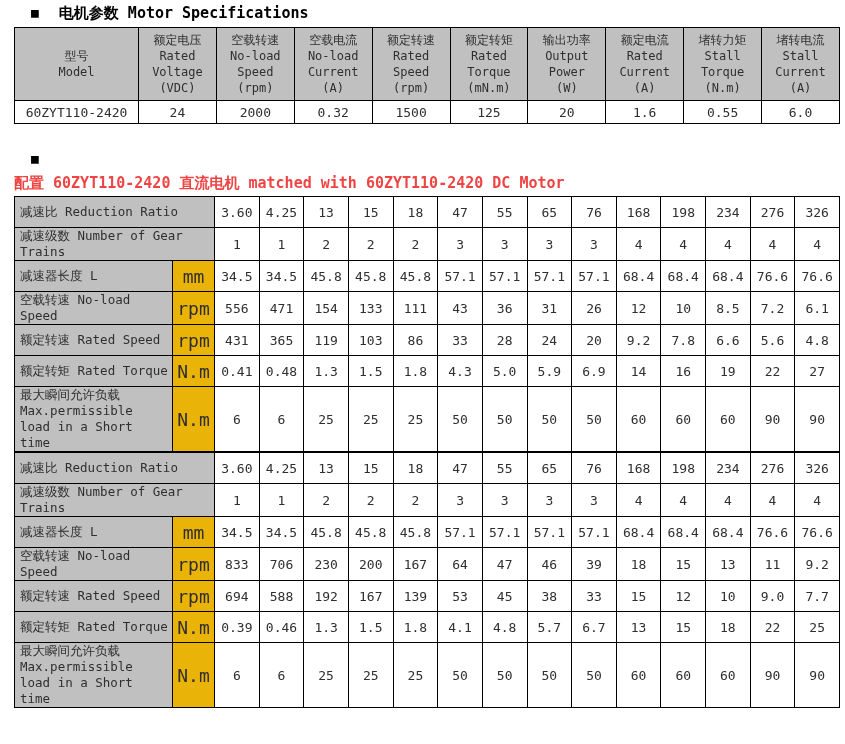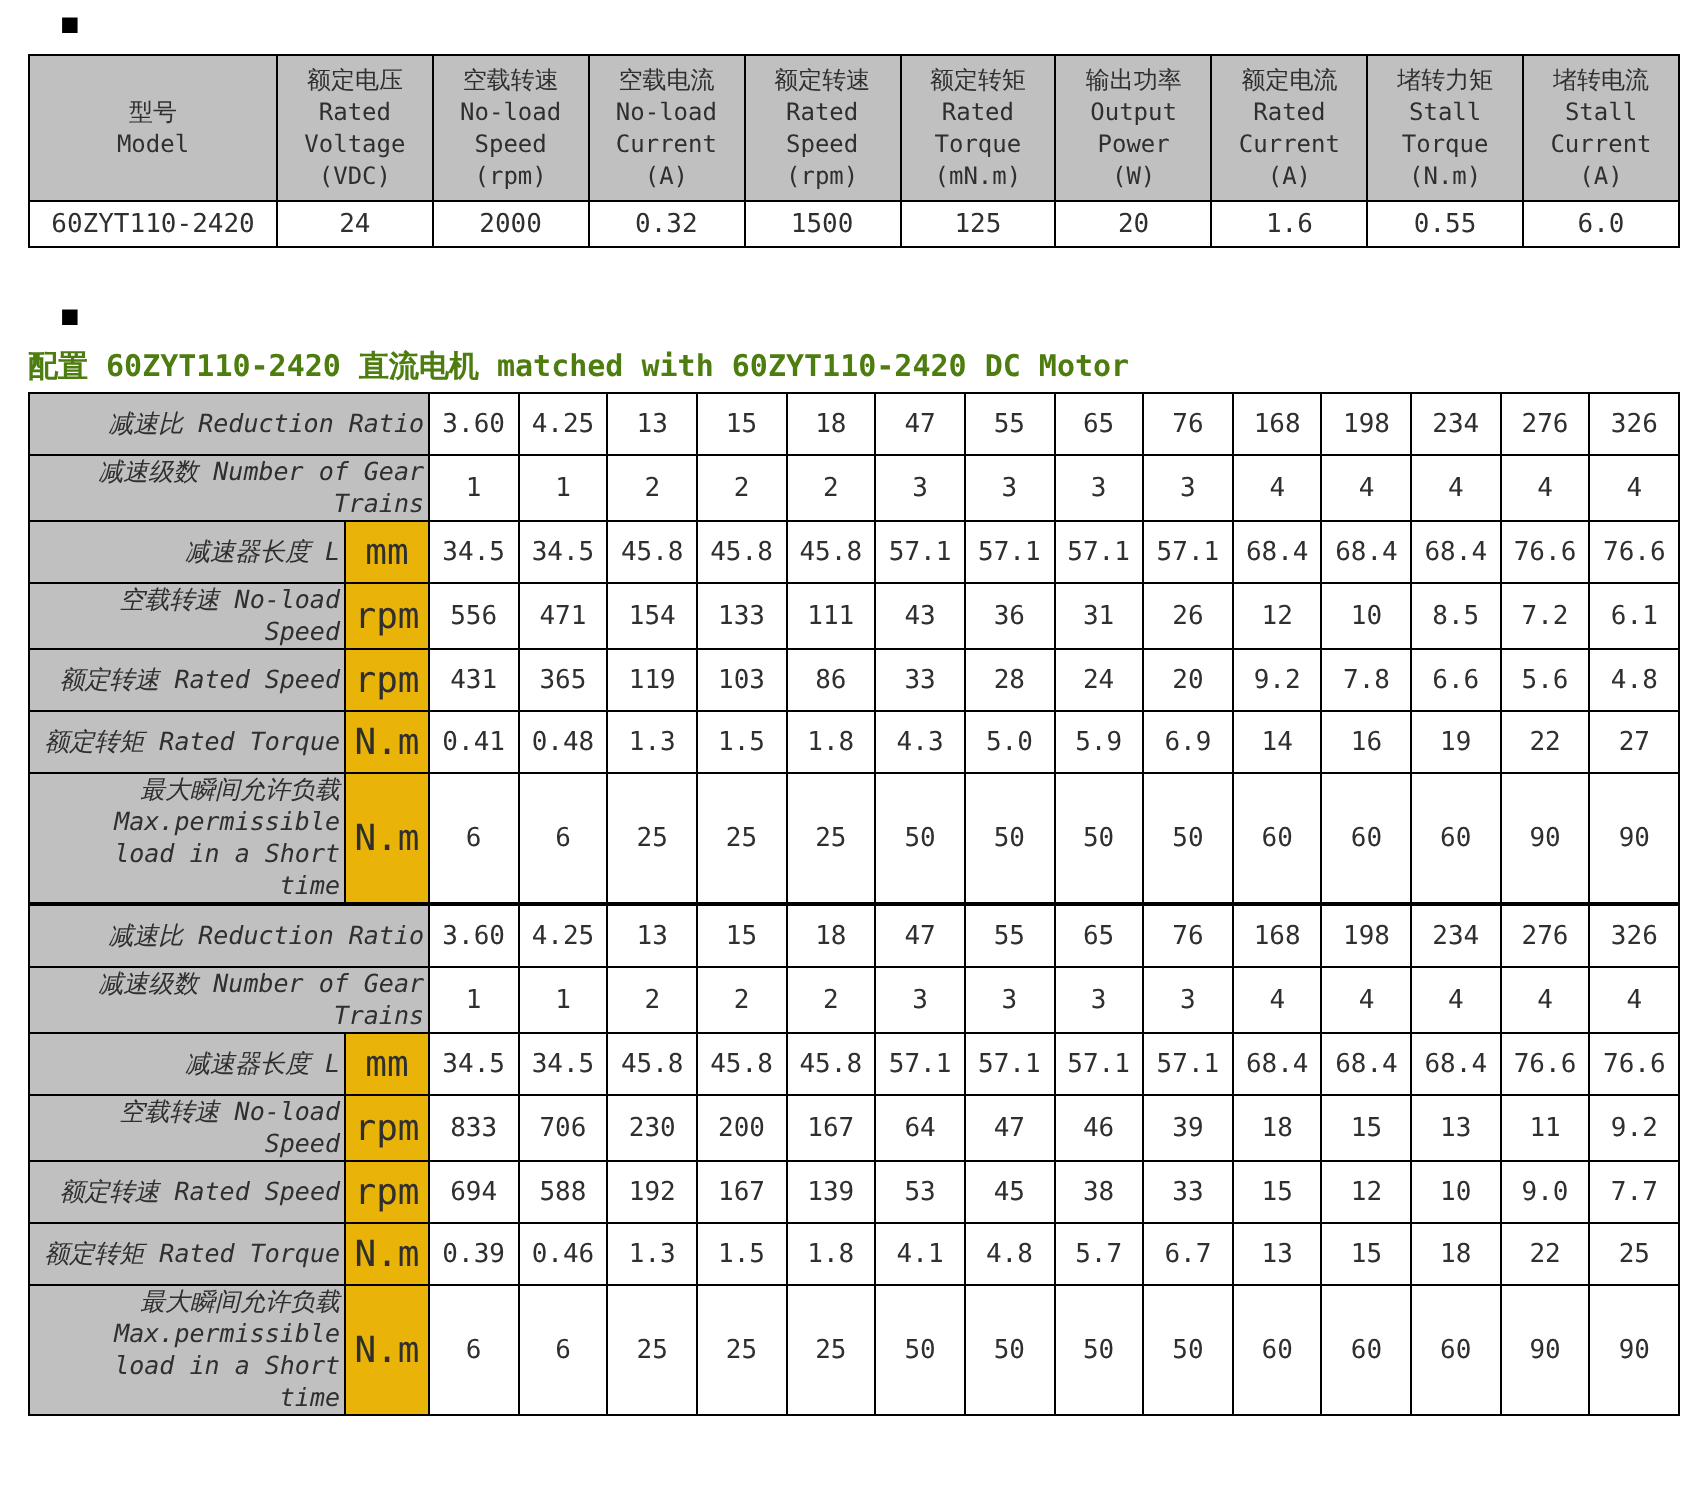--- a/index.html
+++ b/index.html
@@ -10,50 +10,51 @@
   }
   .page{padding:4px 5px 0 14px;}
   .section-title{
     font-size:15px;font-weight:bold;color:#000;
     padding-left:17px;margin:0 0 5px 0;line-height:18px;
     display:flex;align-items:center;
   }
   .section-title .bullet{font-size:13px;margin-right:20px;}
   .gearbox-title{margin-top:26px;}
   .spec-caption{
-    font-size:15px;font-weight:bold;color:#4d7c0f;
+    font-size:15px;font-weight:bold;color:#ef4444;
     margin:2px 0 3px 0;line-height:20px;
   }
   table{
     border-collapse:collapse;table-layout:fixed;width:826px;
     font-size:13px;
   }
   td,th{
     border:1px solid #000;text-align:center;vertical-align:middle;
     padding:0 2px;overflow:hidden;
   }
   th{background:#c0c0c0;font-weight:normal;font-size:12px;}
   th div{line-height:16px;}
   #motor-table thead th{height:72px;}
   #motor-table tbody td{height:22px;}
   .gearbox-table td{height:30px;}
   .gearbox-table tr:last-child td{height:62px;}
   .label-cell{
-    background:#c0c0c0;text-align:right;padding-left:5px;
-    white-space:pre-line;font-size:12.5px;line-height:16px;font-style:italic;
+    background:#c0c0c0;text-align:left;padding-left:5px;
+    white-space:pre-line;font-size:12.5px;line-height:16px;
   }
   .unit-cell{background:#eab308;font-size:18px;}
 </style>
 </head>
 <body>
 
 <div class="page">
 
   <div class="section-title">
     <span class="bullet">■</span>
+    <span>电机参数 Motor Specifications</span>
   </div>
 
   <table id="motor-table">
     <colgroup>
       <col style="width:124px">
       <col>
         <col>
         <col>
         <col>
         <col>

